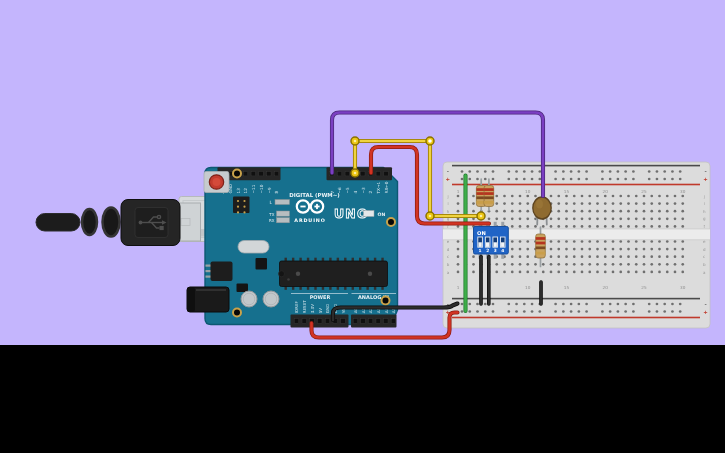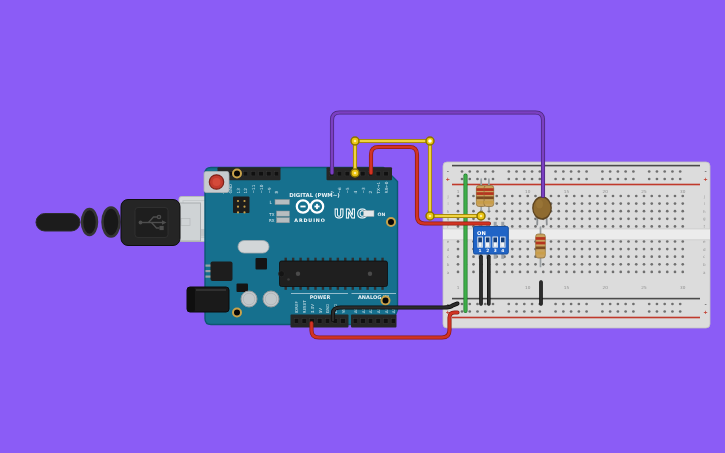--- a/index.html
+++ b/index.html
@@ -1,16 +1,16 @@
 <!DOCTYPE html>
 <html><head>
 <meta charset="utf-8">
 <style>
   html,body{margin:0;padding:0;background:#000;}
-  #stage{position:relative;width:725px;height:453px;background:#8b5cf6;overflow:hidden;}
+  #stage{position:relative;width:725px;height:345px;background:#c4b5fd;overflow:hidden;}
   svg{display:block;font-family:"DejaVu Sans",sans-serif;}
   .wire-outline{fill:none;stroke-linecap:round;stroke-linejoin:round;}
   .wire-core{fill:none;stroke-linecap:round;stroke-linejoin:round;}
   text{user-select:none;}
 </style>
 </head>
 <body>
 
 <div id="stage">
 <svg width="725" height="453" viewBox="0 0 725 453">

